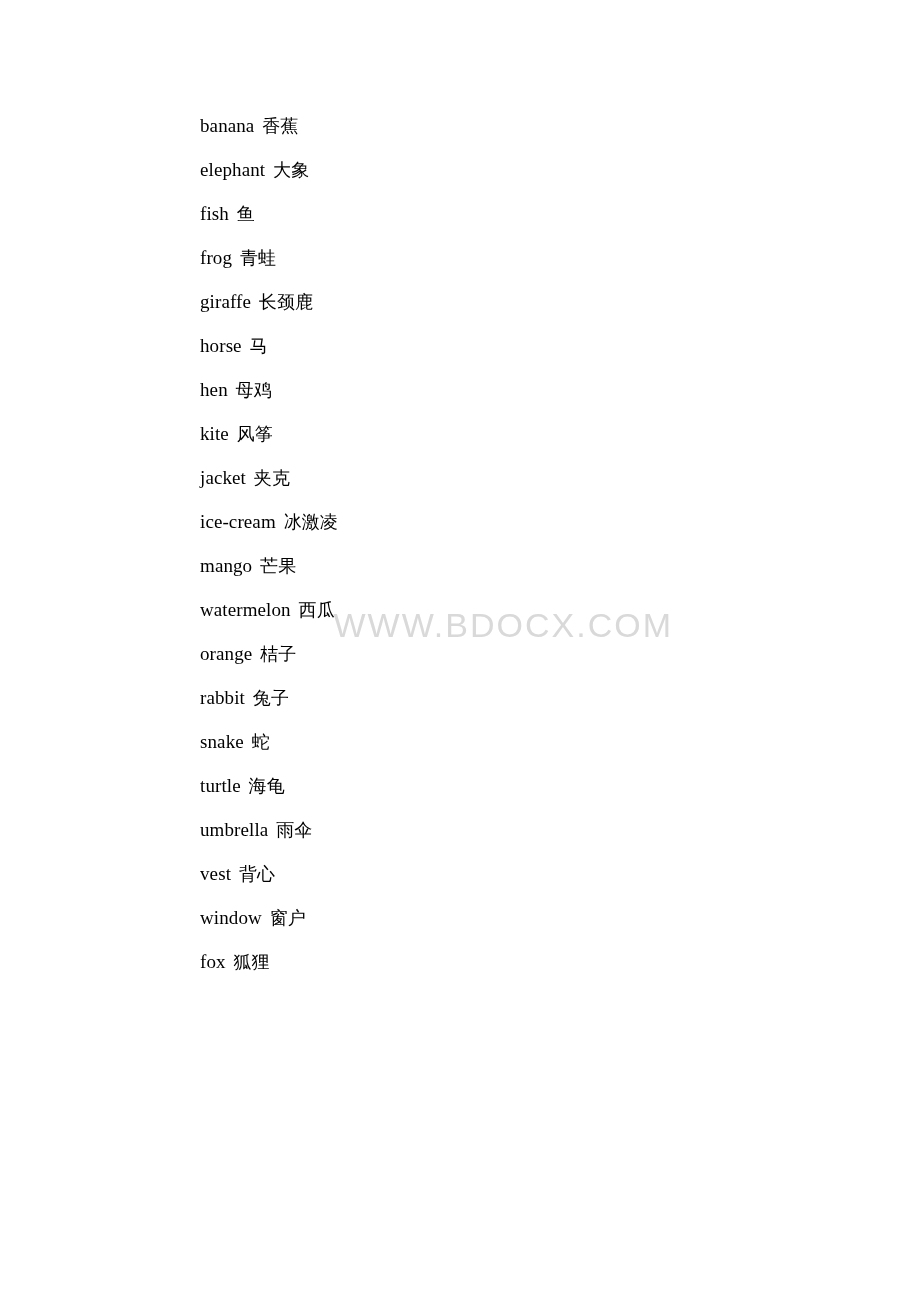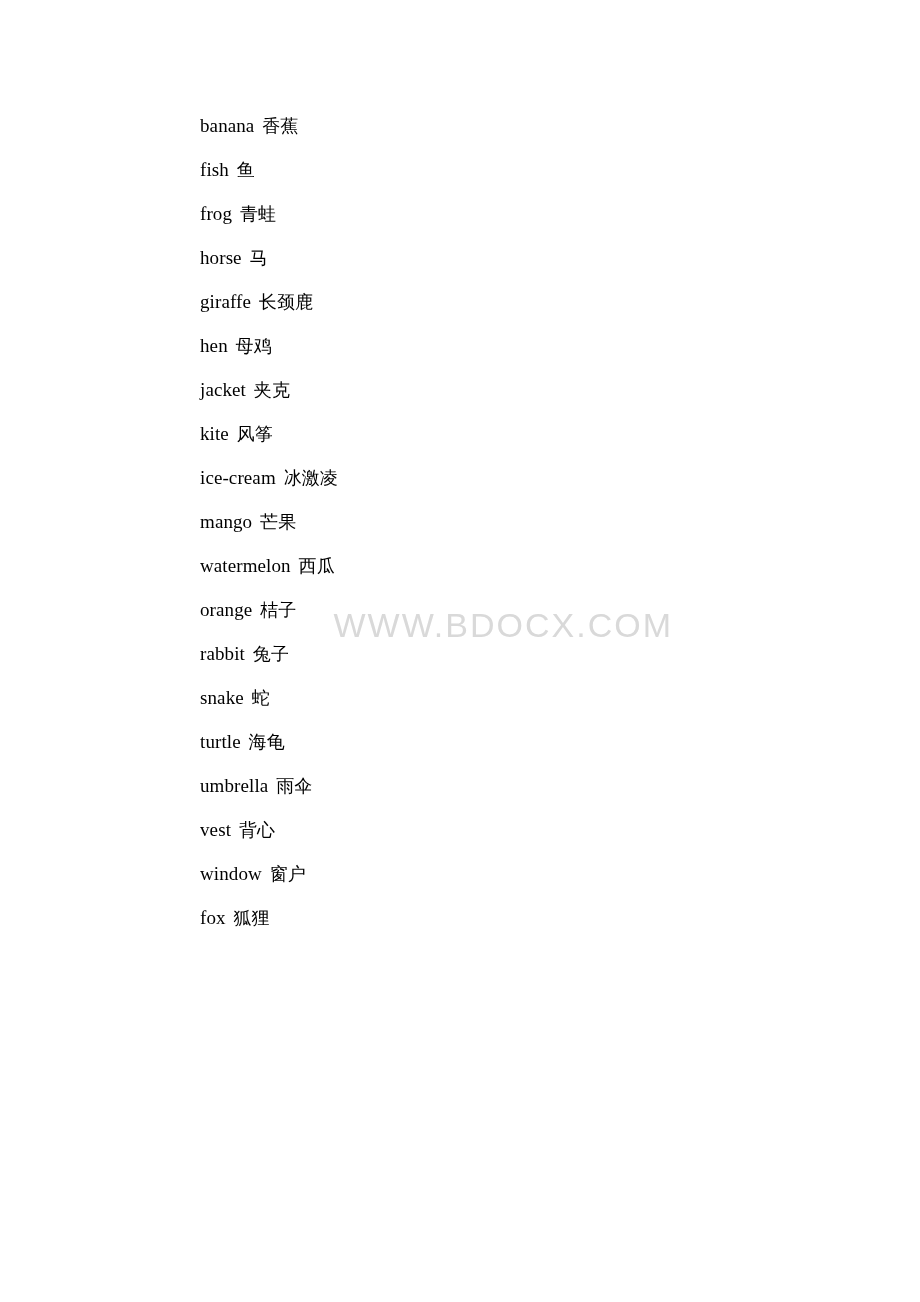--- a/index.html
+++ b/index.html
@@ -46,27 +46,28 @@
     user-select: none;
     pointer-events: none;
   }
 </style>
 </head>
 <body>
 
 <div class="page">
   <div class="content">
       <div class="entry"><span class="en">banana</span> <span class="cn">香蕉</span></div>
+      <div class="entry"><span class="en">elephant</span> <span class="cn">大象</span></div>
       <div class="entry"><span class="en">fish</span> <span class="cn">鱼</span></div>
       <div class="entry"><span class="en">frog</span> <span class="cn">青蛙</span></div>
+      <div class="entry"><span class="en">giraffe</span> <span class="cn">长颈鹿</span></div>
       <div class="entry"><span class="en">horse</span> <span class="cn">马</span></div>
-      <div class="entry"><span class="en">giraffe</span> <span class="cn">长颈鹿</span></div>
       <div class="entry"><span class="en">hen</span> <span class="cn">母鸡</span></div>
+      <div class="entry"><span class="en">kite</span> <span class="cn">风筝</span></div>
       <div class="entry"><span class="en">jacket</span> <span class="cn">夹克</span></div>
-      <div class="entry"><span class="en">kite</span> <span class="cn">风筝</span></div>
       <div class="entry"><span class="en">ice-cream</span> <span class="cn">冰激凌</span></div>
       <div class="entry"><span class="en">mango</span> <span class="cn">芒果</span></div>
       <div class="entry"><span class="en">watermelon</span> <span class="cn">西瓜</span></div>
       <div class="entry"><span class="en">orange</span> <span class="cn">桔子</span></div>
       <div class="entry"><span class="en">rabbit</span> <span class="cn">兔子</span></div>
       <div class="entry"><span class="en">snake</span> <span class="cn">蛇</span></div>
       <div class="entry"><span class="en">turtle</span> <span class="cn">海龟</span></div>
       <div class="entry"><span class="en">umbrella</span> <span class="cn">雨伞</span></div>
       <div class="entry"><span class="en">vest</span> <span class="cn">背心</span></div>
       <div class="entry"><span class="en">window</span> <span class="cn">窗户</span></div>

